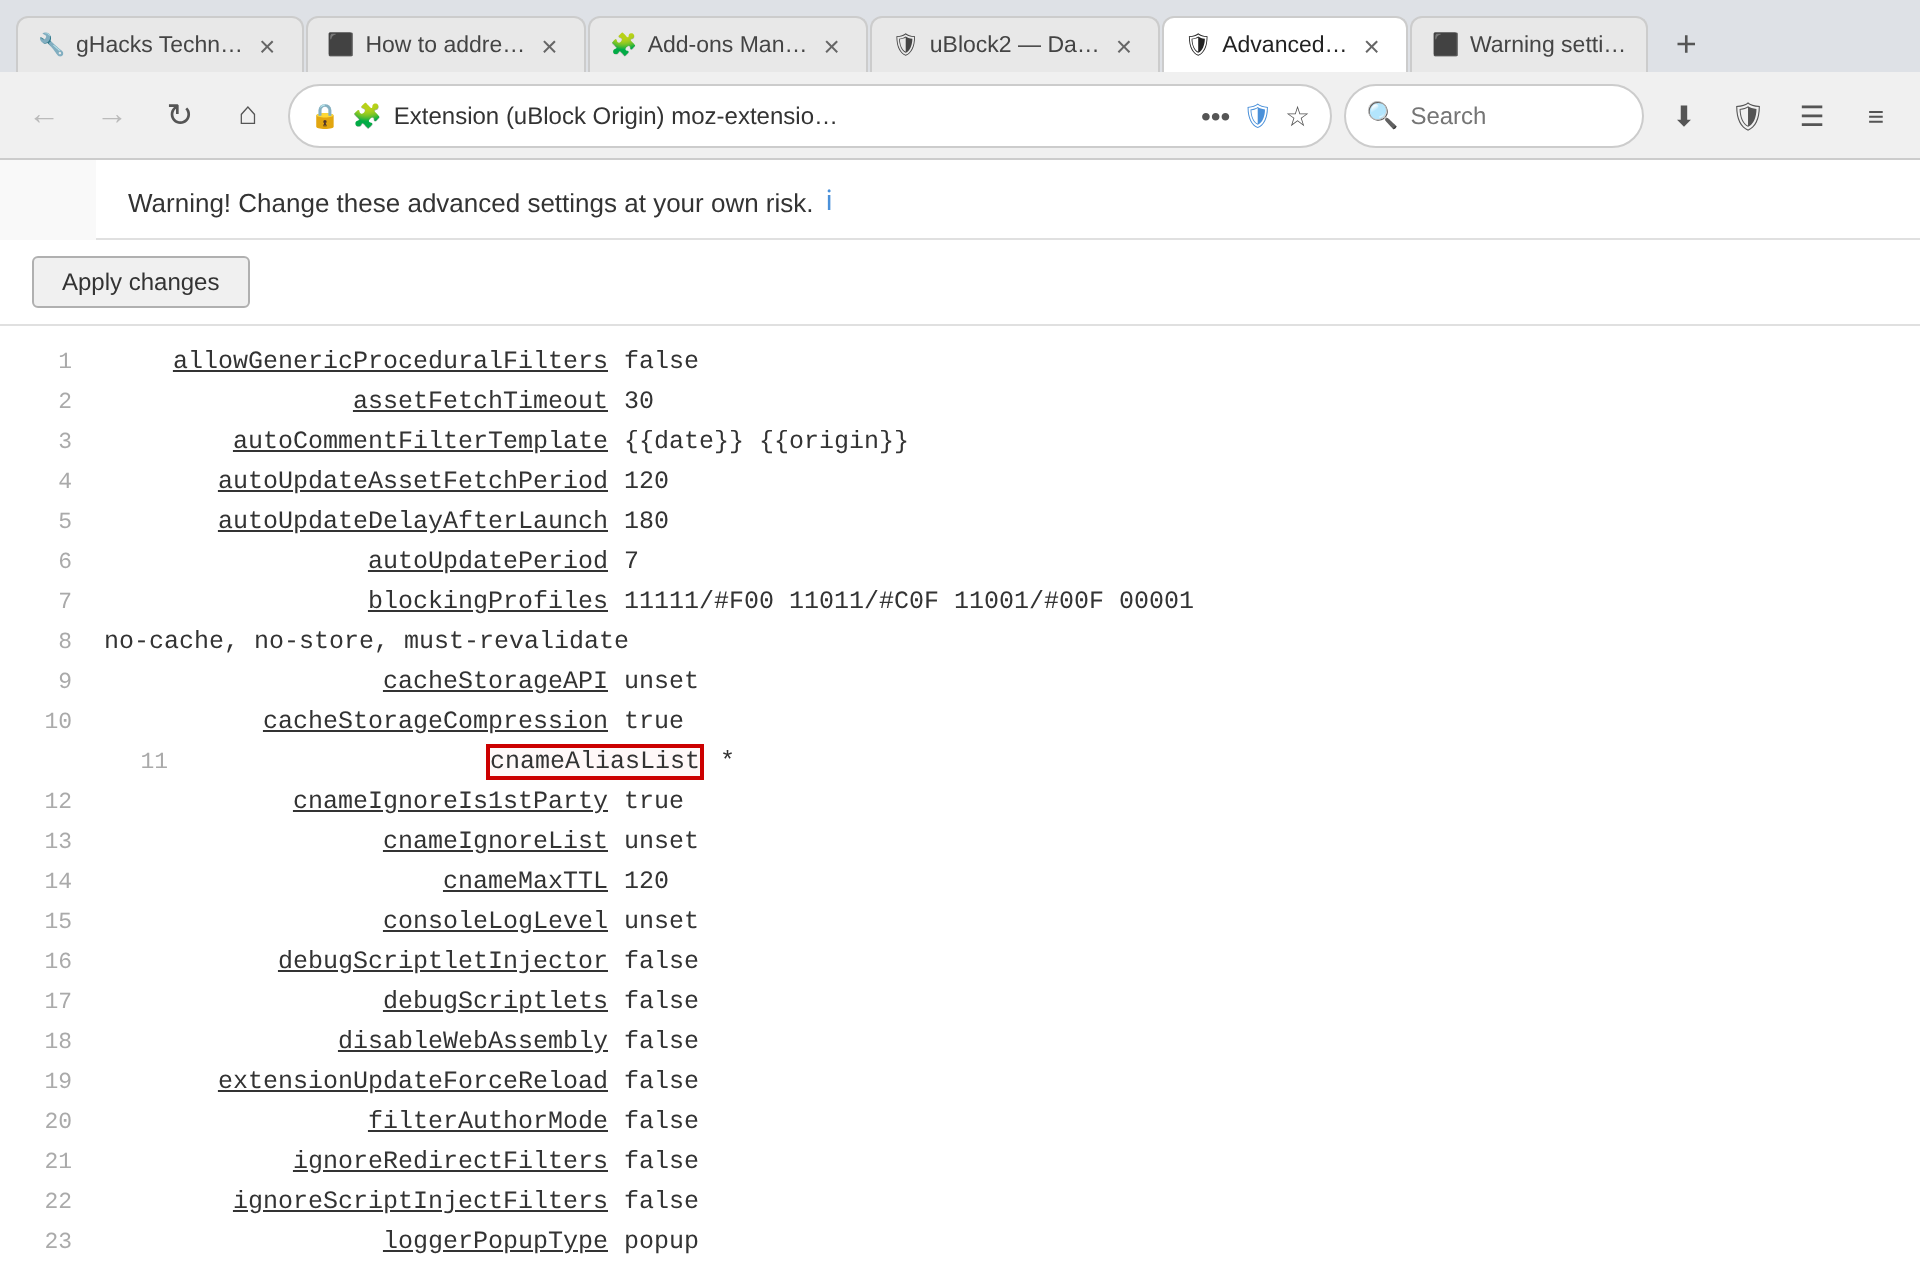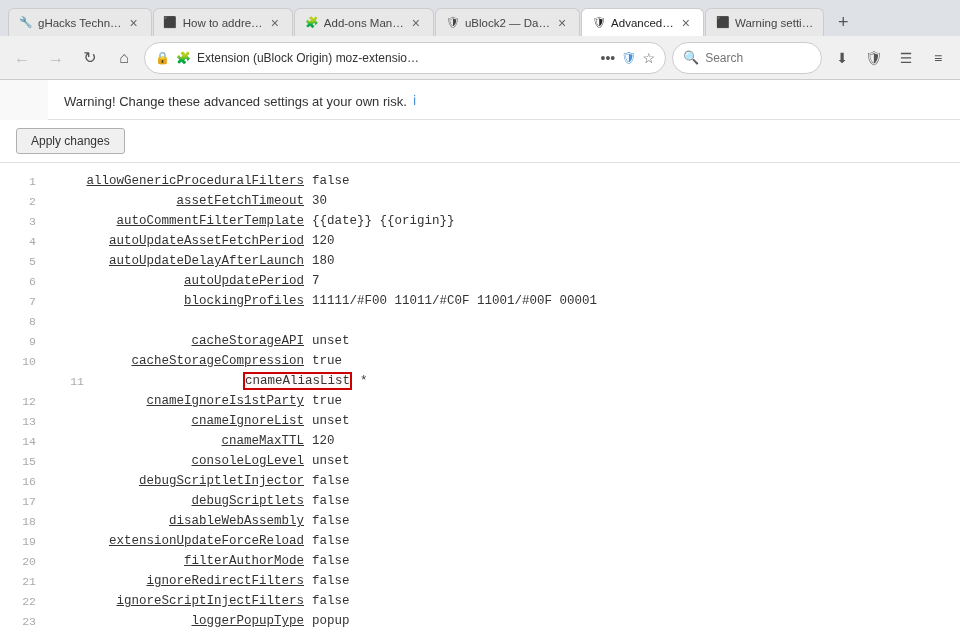--- a/index.html
+++ b/index.html
@@ -154,20 +154,21 @@
       <span class="setting-key">autoUpdatePeriod</span>
       <span class="setting-val"> 7</span>
     </div>
     <div class="settings-line">
       <span class="line-num">7</span>
       <span class="setting-key">blockingProfiles</span>
       <span class="setting-val"> 11111/#F00 11011/#C0F 11001/#00F 00001</span>
     </div>
     <div class="settings-line">
       <span class="line-num">8</span>
+      <span class="setting-val"> no-cache, no-store, must-revalidate</span>
     </div>
     <div class="settings-line">
       <span class="line-num">9</span>
       <span class="setting-key">cacheStorageAPI</span>
       <span class="setting-val"> unset</span>
     </div>
     <div class="settings-line">
       <span class="line-num">10</span>
       <span class="setting-key">cacheStorageCompression</span>
       <span class="setting-val"> true</span>

